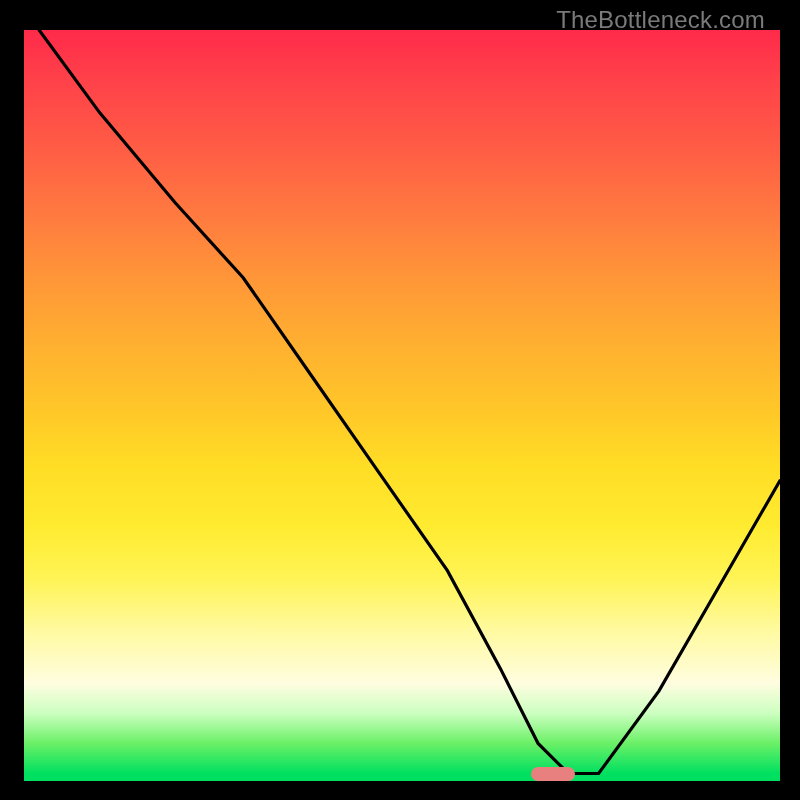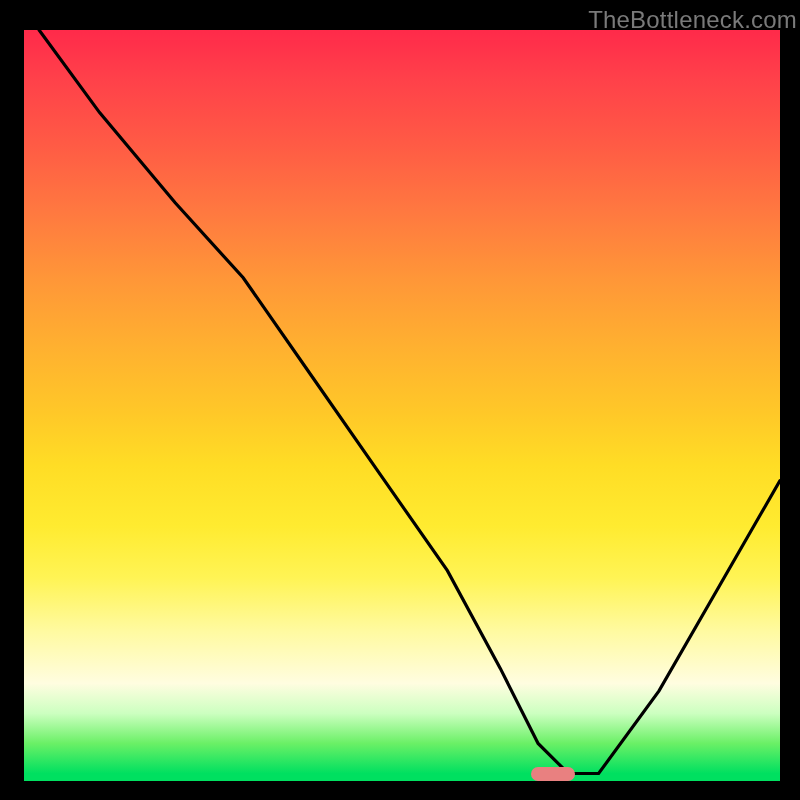--- a/index.html
+++ b/index.html
@@ -50,21 +50,21 @@
   .curve-svg {
     position: absolute;
     left: 0;
     top: 0;
     width: 760px;
     height: 755px;
   }
   .watermark {
     position: absolute;
     top: 6px;
-    right: 3px;
+    right: 35px;
     color: #7a7a7a;
     font-size: 24px;
     font-weight: 400;
     letter-spacing: 0.2px;
   }
   .marker {
     position: absolute;
     width: 44px;
     height: 14px;
     background: #e98080;

